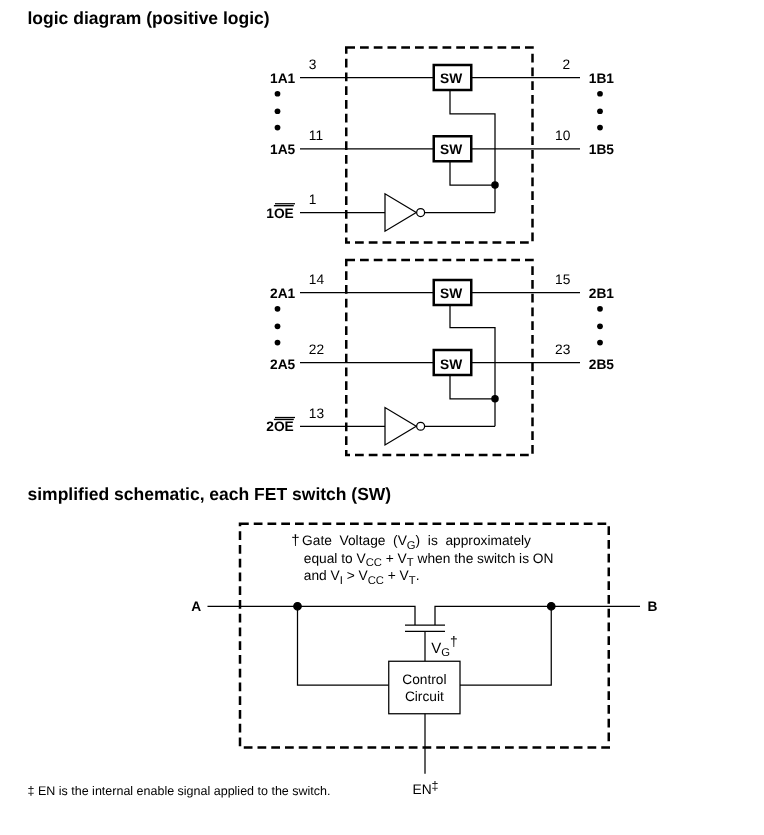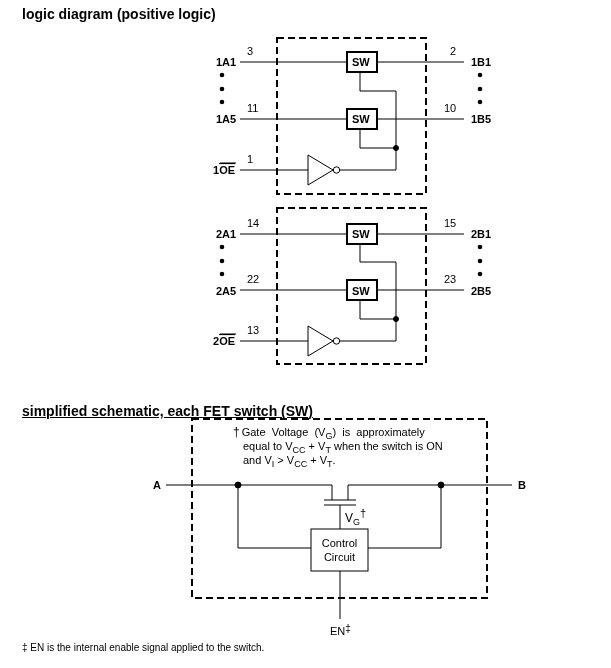--- a/index.html
+++ b/index.html
@@ -5,27 +5,27 @@
   html, body { margin: 0; padding: 0; background: #ffffff; }
   body { width: 611px; height: 668px; position: relative; overflow: hidden;
          font-family: "Liberation Sans", sans-serif; color: #000; }
   .heading { position: absolute; font-weight: bold; font-size: 14px; white-space: nowrap; text-align: right; }
   svg { position: absolute; left: 0; top: 0; }
   svg text { font-family: "Liberation Sans", sans-serif; fill: #000; }
   .lbl { font-size: 11px; font-weight: bold; }
   .pin { font-size: 11px; }
   .sw  { font-size: 11px; font-weight: bold; }
   .note { font-size: 11px; }
-  .footnote { position: absolute; left: 22px; top: 642px; font-size: 10px; white-space: nowrap; }
+  .footnote { position: absolute; left: 22px; top: 628px; font-size: 10px; white-space: nowrap; }
 </style>
 </head>
 <body>
 
 <div class="heading" style="left:22px; top:6px;">logic diagram (positive logic)</div>
-<div class="heading" style="left:22px; top:403px;text-decoration:underline;">simplified schematic, each FET switch (SW)</div>
+<div class="heading" style="left:22px; top:387px;">simplified schematic, each FET switch (SW)</div>
 
 <svg width="611" height="668" viewBox="0 0 611 668">
 
   <g stroke="#000" fill="none" stroke-width="1">
     <rect x="277" y="38" width="149" height="156" stroke-width="2" stroke-dasharray="7,4"></rect>
 
     <line x1="240" y1="62" x2="347" y2="62"></line>
     <rect x="347" y="52" width="30" height="20" stroke-width="2" fill="#fff"></rect>
     <line x1="377" y1="62" x2="464" y2="62"></line>
 

